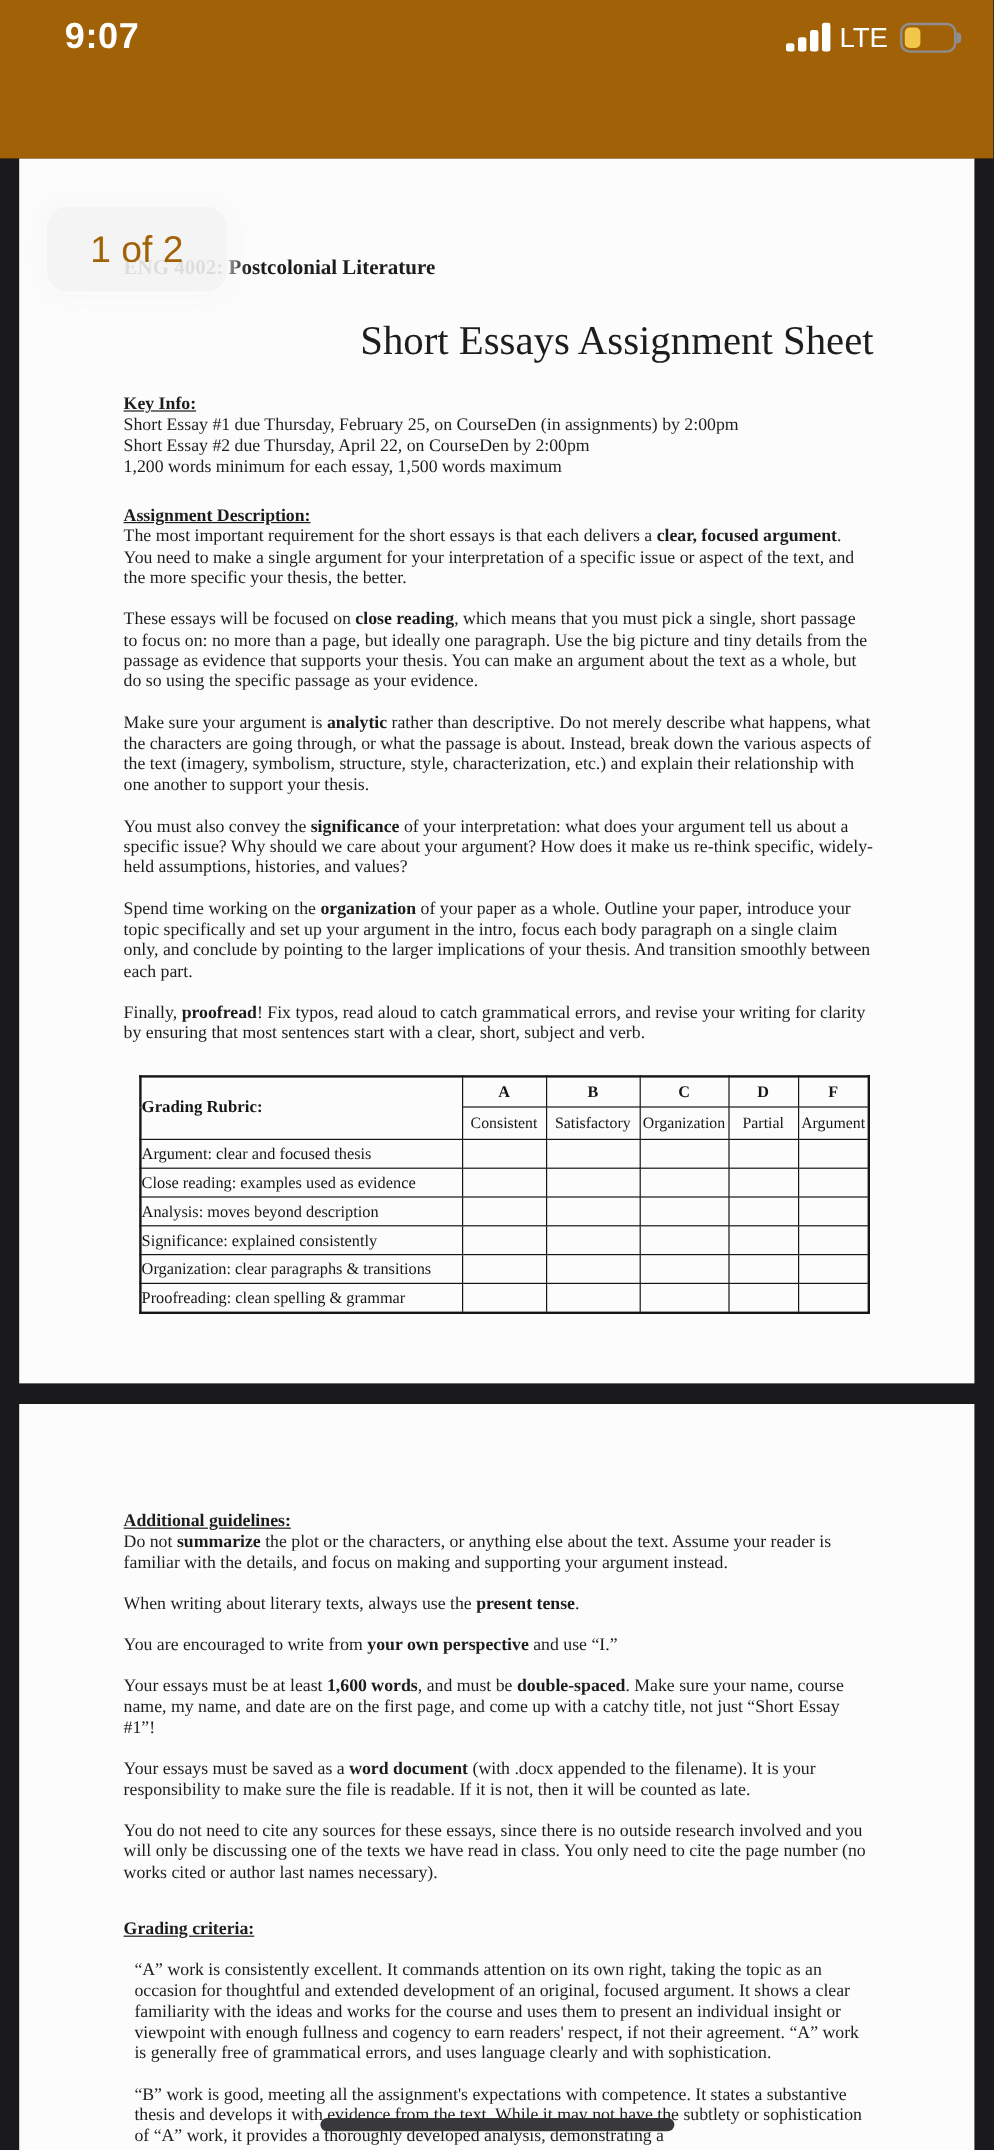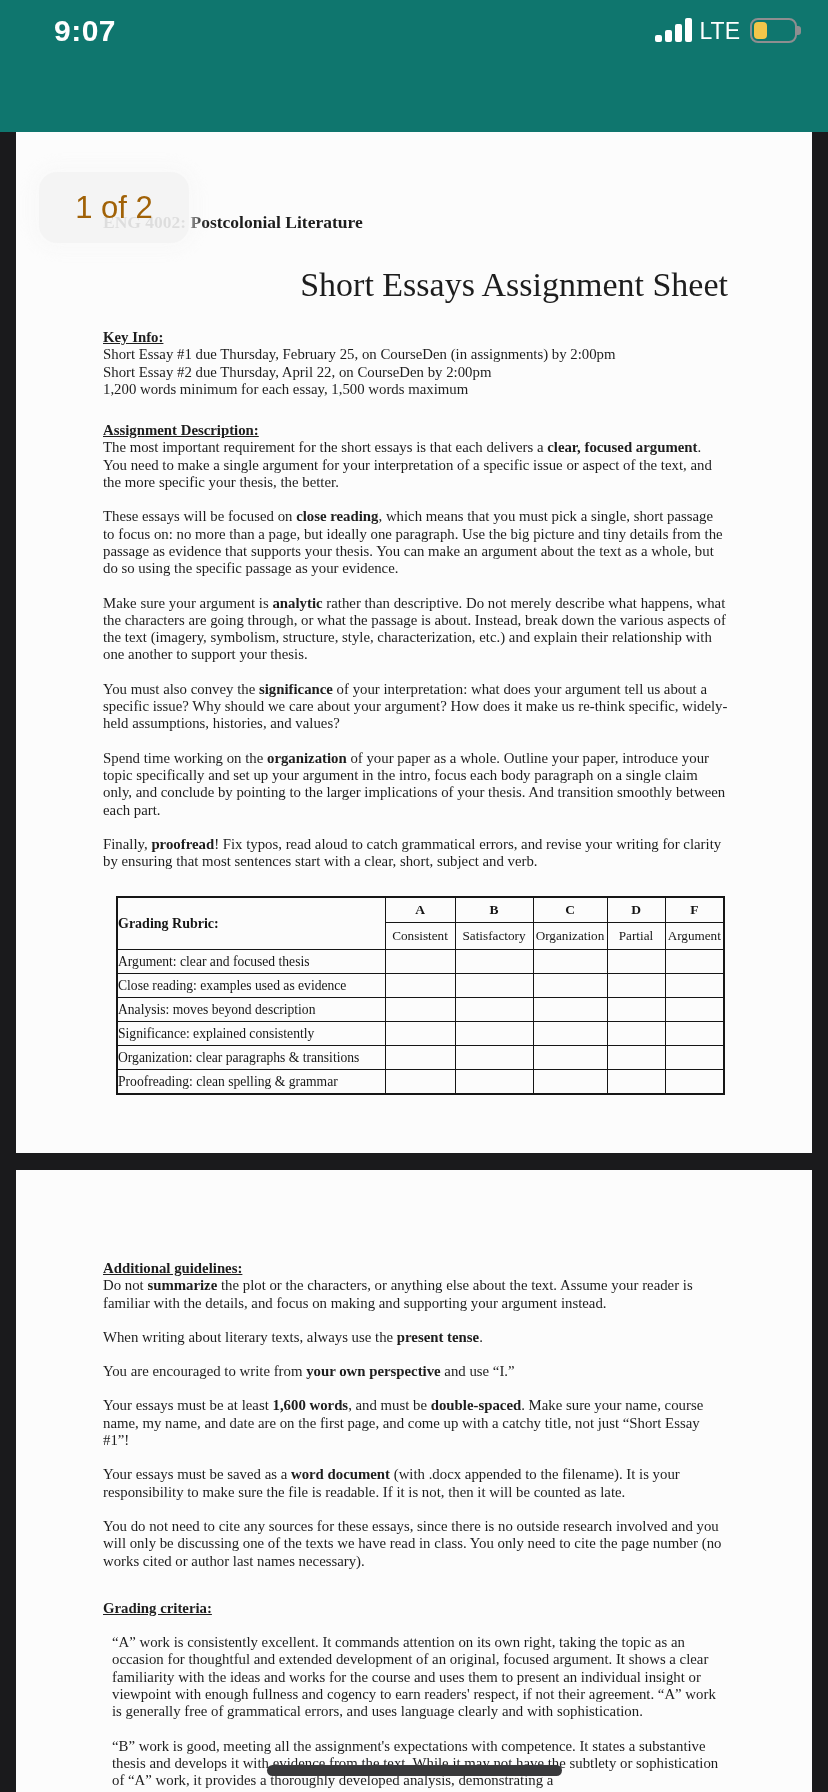--- a/index.html
+++ b/index.html
@@ -6,31 +6,31 @@
   .screen{
     position:relative;
     width:828px;height:1792px;
     background:#1a1a1c;
     overflow:hidden;
     font-family:"Liberation Serif", serif;
   }
   
   .chrome{
     position:absolute;top:0;left:0;right:0;height:132px;
-    background:#0f766e;z-index:5;
+    background:#a16207;z-index:5;
   }
   .status-bar{
     display:flex;align-items:center;
     padding:14px 26px 0 54px;height:48px;box-sizing:border-box;
   }
   .time{
     color:#ffffff;font-family:"Liberation Sans",sans-serif;
     font-size:30px;font-weight:700;letter-spacing:0.5px;
   }
-  .status-right{margin-left:auto;display:flex;}
+  .status-right{margin-left:auto;display:flex;align-items:center;}
   .sig-bars{display:flex;align-items:flex-end;gap:3px;height:24px;}
   .sig-bars .bar{width:7px;background:#ffffff;border-radius:2px;}
   .bar.b1{height:7px}.bar.b2{height:12px}.bar.b3{height:18px}.bar.b4{height:24px}
   .lte{
     color:#ffffff;font-family:"Liberation Sans",sans-serif;
     font-size:23px;margin-left:8px;font-weight:400;
   }
   .battery{
     position:relative;width:47px;height:25px;margin-left:10px;margin-right:5px;
     border:2px solid #8e8e90;border-radius:8px;box-sizing:border-box;

